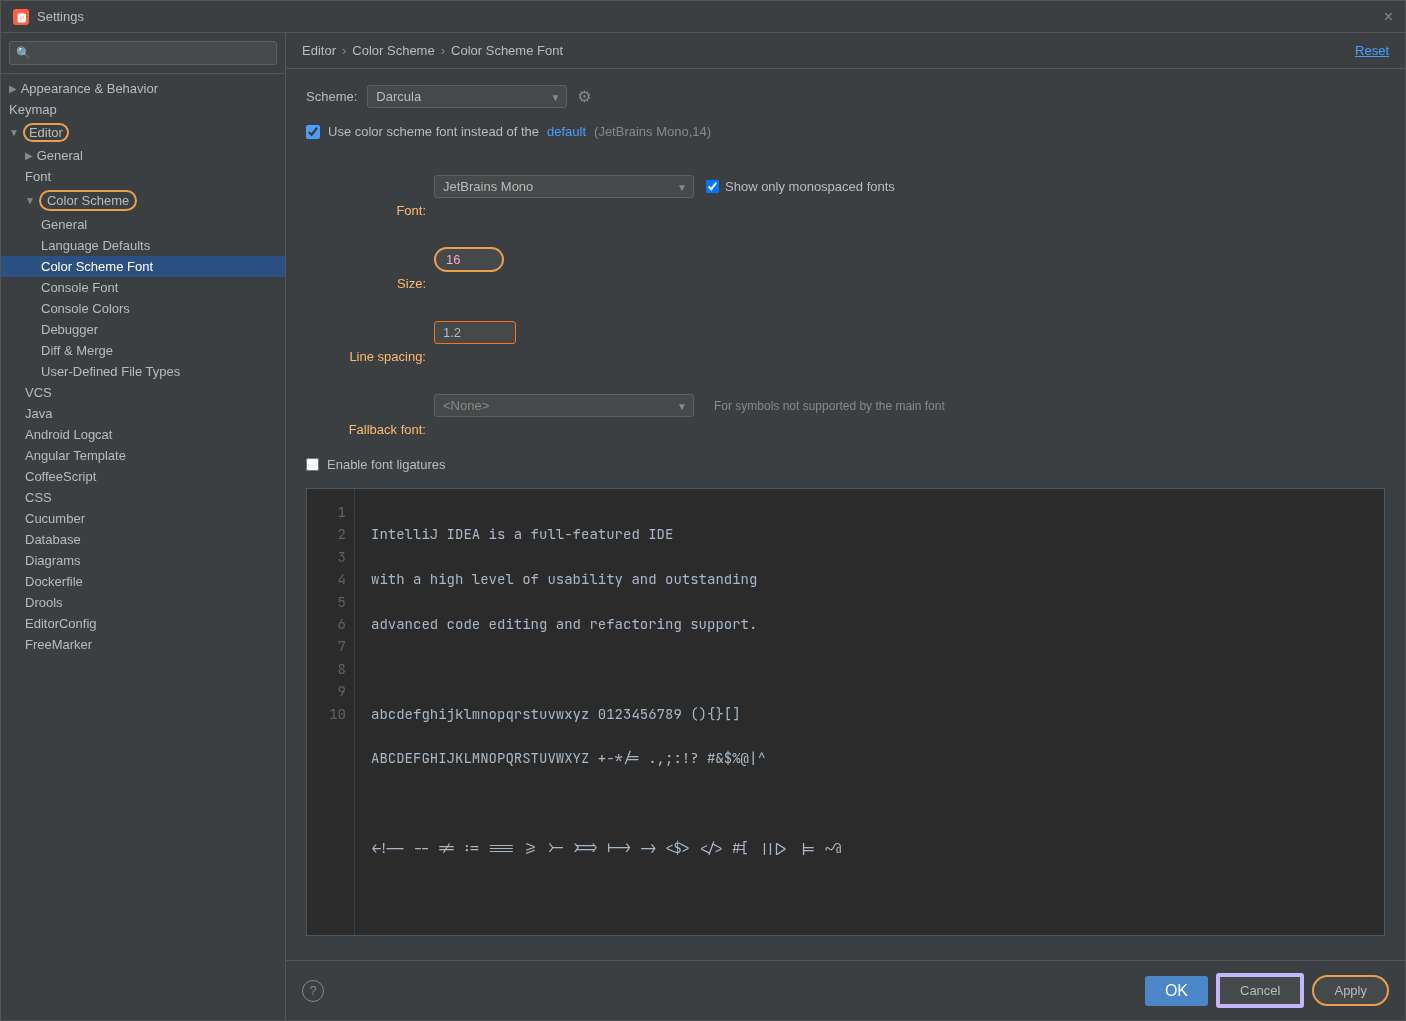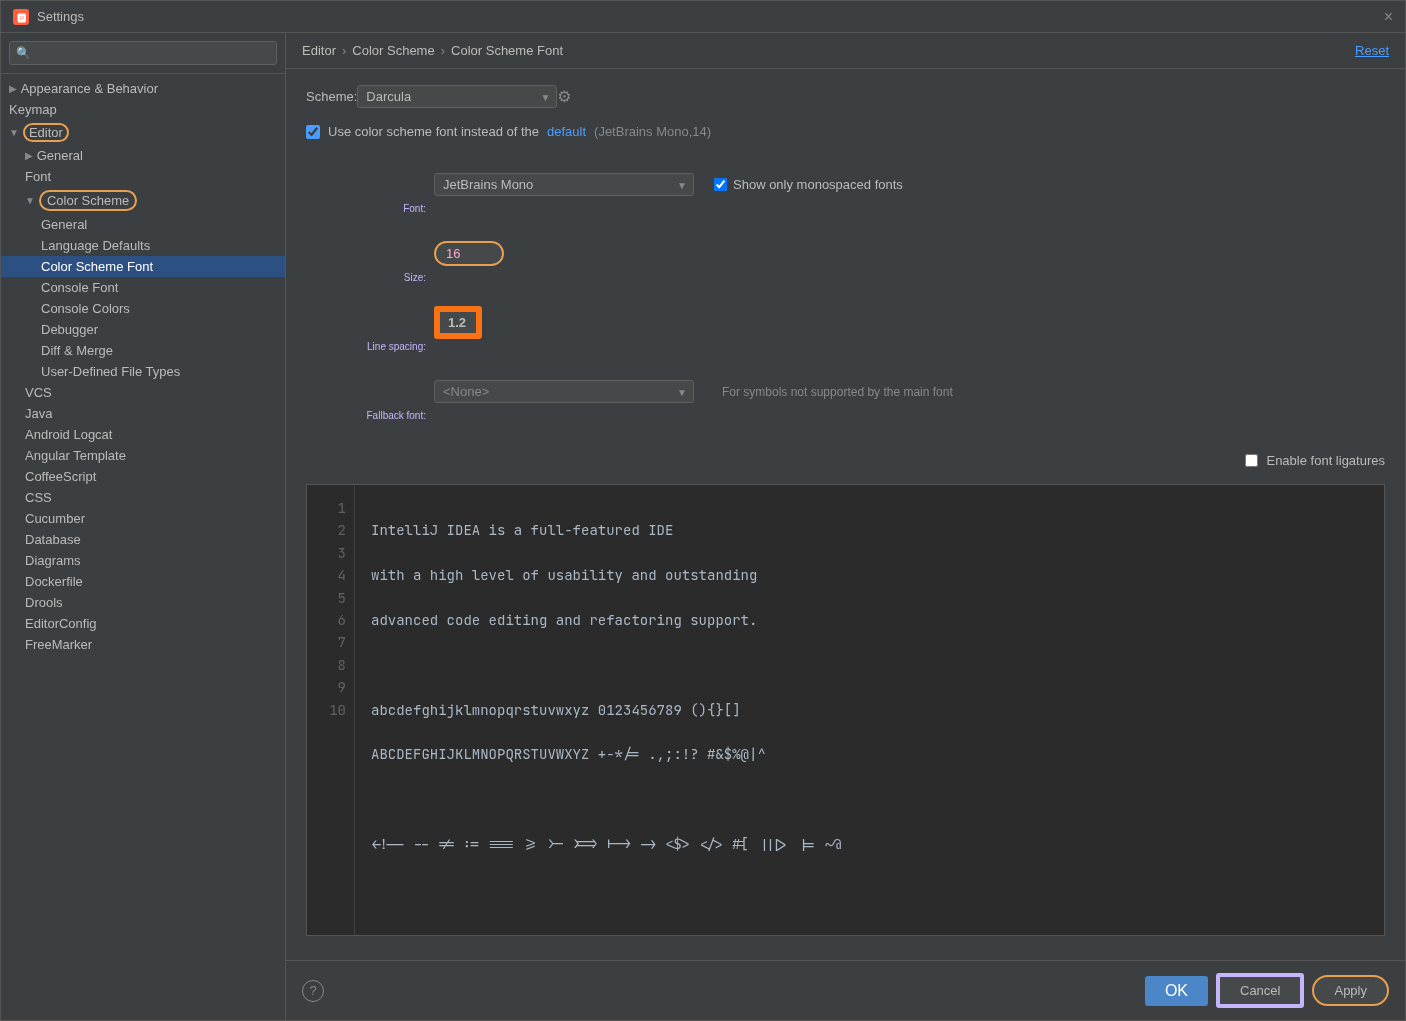--- a/index.html
+++ b/index.html
@@ -144,20 +144,21 @@
       flex: 1;
       padding: 16px 20px;
       overflow-y: auto;
       display: flex;
       flex-direction: column;
       gap: 16px;
     }
     .scheme-row {
       display: flex;
       align-items: center;
+      gap: 10px;
     }
     .scheme-label { color: #bbbbbb; font-size: 13px; }
     .scheme-select {
       background: #45494a;
       border: 1px solid #5e6060;
       color: #bbbbbb;
       padding: 3px 24px 3px 8px;
       border-radius: 3px;
       font-size: 13px;
       outline: none;
@@ -197,22 +198,22 @@
       cursor: pointer;
     }
     .default-link { color: #4a9eff; cursor: pointer; }
     .default-text { color: #888; }
     .form-grid {
       display: grid;
       grid-template-columns: 120px 1fr;
       gap: 10px 8px;
       align-items: center;
     }
-    .form-label { color: #c4b5fd; font-size: 10px; text-align: right; margin-top: 48px; }
-    .font-select-wrapper { display: flex; align-items: center; gap: 20px; }
+    .form-label { color: #fdba74; font-size: 13px; text-align: right; margin-top: 48px; }
+    .font-select-wrapper { display: flex; align-items: center; gap: 12px; }
     .font-select {
       background: #45494a;
       border: 1px solid #5e6060;
       color: #bbbbbb;
       padding: 3px 24px 3px 8px;
       border-radius: 3px;
       font-size: 13px;
       outline: none;
       cursor: pointer;
       width: 260px;
@@ -232,50 +233,48 @@
       border-radius: 20px;
       color: #f9a8d4;
       padding: 3px 10px;
       font-size: 13px;
       outline: none;
       width: 70px;
       text-align: left;
     }
     .line-spacing-input {
       background: #45494a;
-      border: 6px solid #f97316;
+      border: 1px solid #f97316;
       border-radius: 3px;
       color: #bbbbbb;
       padding: 3px 8px;
       font-size: 13px;
       outline: none;
-      width: 48px;
-      font-weight: bold;
+      width: 82px;
     }
     .fallback-select {
       background: #45494a;
       border: 1px solid #5e6060;
       color: #888;
       padding: 3px 24px 3px 8px;
       border-radius: 3px;
       font-size: 13px;
       outline: none;
       cursor: pointer;
       width: 260px;
       appearance: none;
       -webkit-appearance: none;
     }
     .fallback-hint { color: #888; font-size: 12px; margin-left: 8px; }
     .ligatures-row {
       display: flex;
       align-items: center;
       gap: 8px;
       font-size: 13px;
-      margin-top: 16px;
-      justify-content: flex-end;
+      margin-top: 4px;
     }
     
     .preview-area {
       background: #2b2b2b;
       border: 1px solid #555;
       margin: 0 0 8px 0;
       flex: 1;
       min-height: 300px;
       display: flex;
       overflow: hidden;

